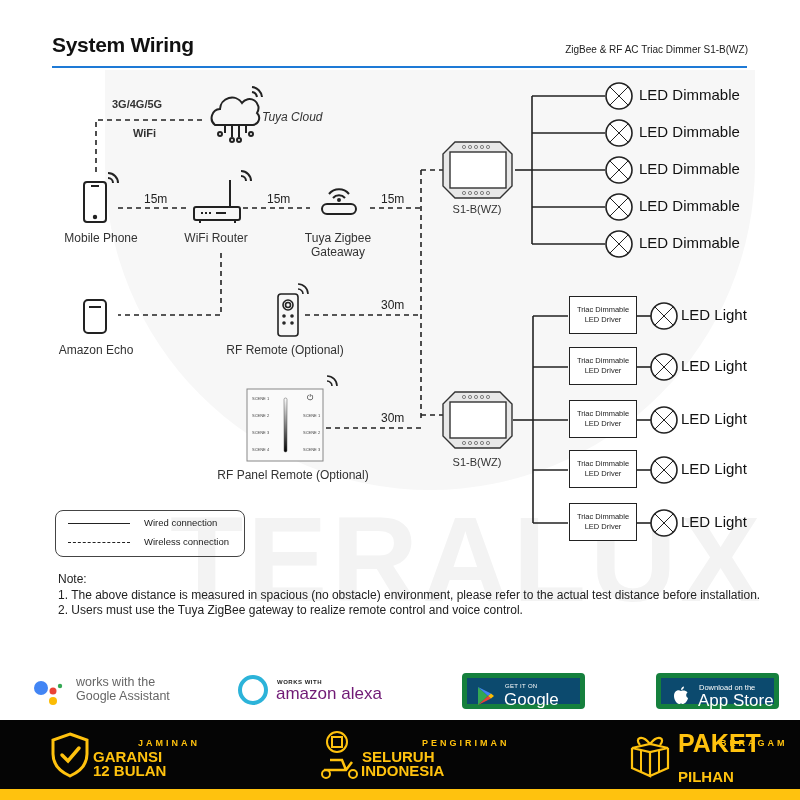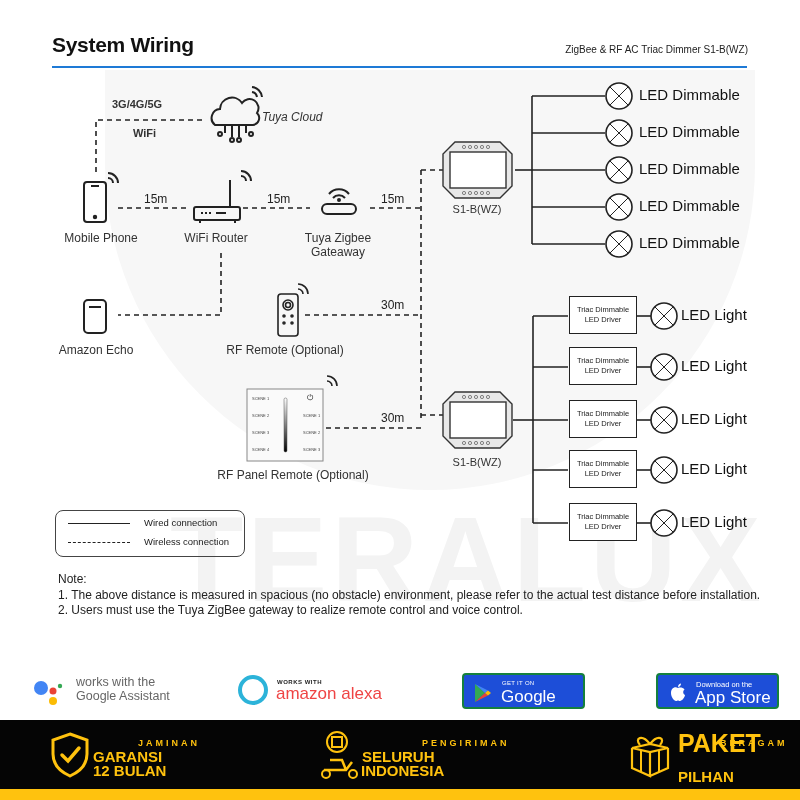--- a/index.html
+++ b/index.html
@@ -18,22 +18,22 @@
             font-size: 7.5px; line-height: 10px; text-align: center; padding-top: 8px; color: #222; }
   .legend { position: absolute; left: 55px; top: 510px; width: 190px; height: 47px; border: 1px solid #444; border-radius: 8px; }
   .legend-row { position: absolute; left: 12px; font-size: 9.5px; color: #222; }
   .legend-line { display: inline-block; width: 62px; height: 0; vertical-align: middle; margin-right: 14px; }
   .notes { position: absolute; left: 58px; top: 572px; font-size: 12px; line-height: 15.5px; color: #222; }
   .badges { position: absolute; left: 0; top: 660px; width: 800px; height: 60px; }
   .g-dots { position: absolute; left: 33px; top: 16px; width: 30px; height: 30px; }
   .g-text { position: absolute; left: 76px; top: 15px; font-size: 12.5px; line-height: 14px; color: #666; }
   .alexa-ring { position: absolute; left: 238px; top: 15px; width: 30px; height: 30px; border-radius: 50%; border: 4px solid #2cb3d9; }
   .alexa-small { position: absolute; left: 277px; top: 19px; font-size: 6px; font-weight: bold; letter-spacing: 0.5px; color: #222; }
-  .alexa-big { position: absolute; left: 276px; top: 24px; font-size: 17px; color: #ef4444; }
-  .store-btn { position: absolute; top: 13px; width: 123px; height: 36px; background: #1d4ed8; border-radius: 4px; border: 2px solid #15803d; color: #fff; }
+  .alexa-big { position: absolute; left: 276px; top: 24px; font-size: 17px; color: #701a75; }
+  .store-btn { position: absolute; top: 13px; width: 123px; height: 36px; background: #0c4a6e; border-radius: 4px; border: 5px solid #15803d; color: #fff; }
   .store-small { position: absolute; top: 5px; font-size: 6px; letter-spacing: 0.3px; }
   .store-big { position: absolute; top: 12px; font-size: 17px; }
   .footer { position: absolute; left: 0; top: 720px; width: 800px; height: 69px; background: #050505; }
   .footer-strip { position: absolute; left: 0; top: 789px; width: 800px; height: 11px; background: #ffc20e; }
   .f-small { position: absolute; font-size: 9px; letter-spacing: 3px; color: #ffc20e; font-weight: bold; margin-left: 40px; }
   .f-big { position: absolute; font-size: 15px; font-weight: 900; color: #ffc20e; line-height: 14px; }
   .watermark { position: absolute; left: 170px; top: 490px; font-size: 120px; font-weight: 900; color: #f3f3f3; letter-spacing: 4px; }
   .bg-arc { position: absolute; left: 105px; top: 70px; width: 650px; height: 420px; background: #f7f7f7; border-radius: 0 0 330px 330px; }
 </style>
 </head>

